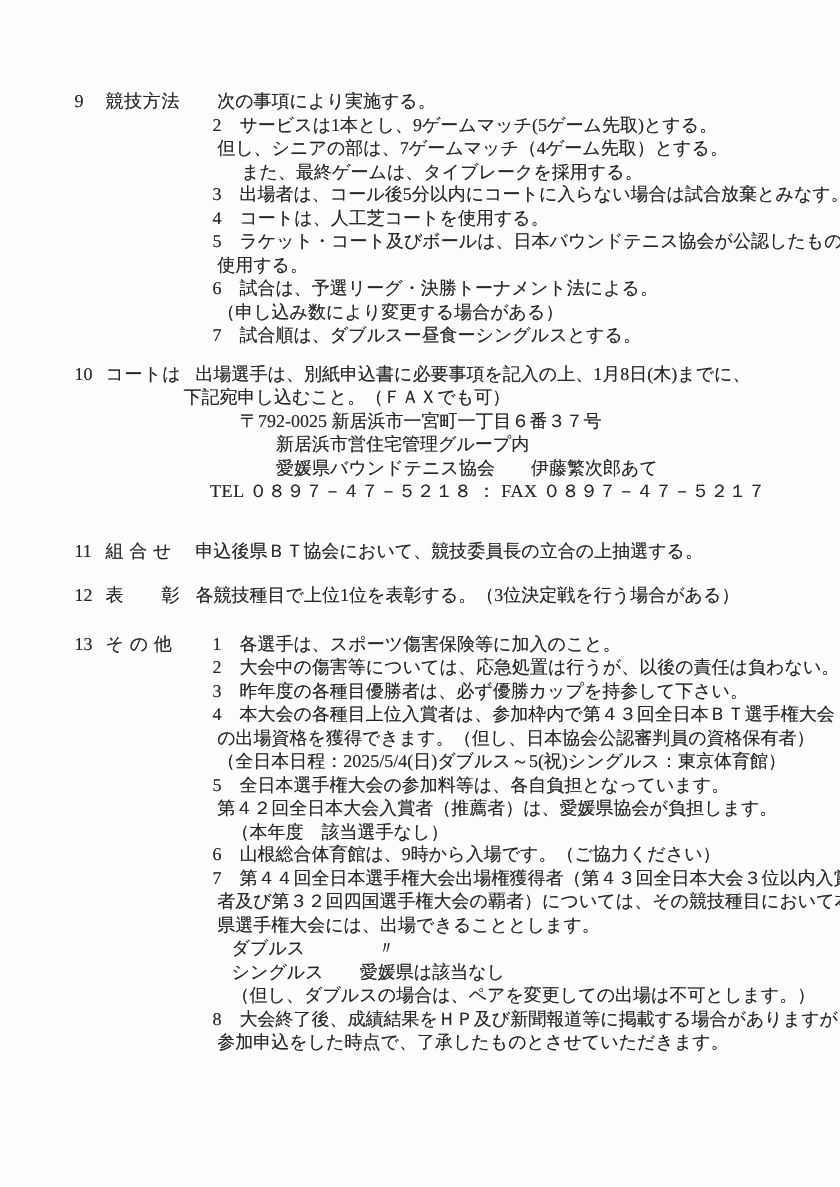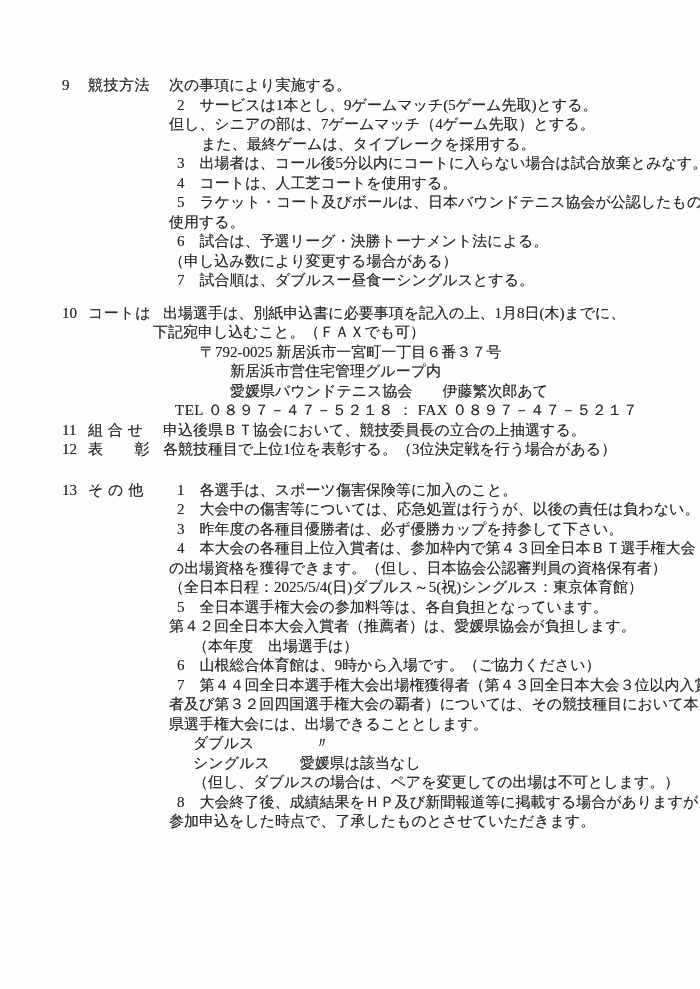--- a/index.html
+++ b/index.html
@@ -22,22 +22,22 @@
     box-sizing: border-box;
     padding: 76px 20px 0 62px;
     text-shadow: 0 0 0.5px rgba(40,40,40,0.55);
   }
   .section {
     display: flex;
     align-items: flex-start;
   }
   
   .s10 { margin-top: 13px; }
-  .s11 { margin-top: 0; }
-  .s12 { margin-top: 0; justify-content: center; }
+  .s11 { margin-top: 30px; }
+  .s12 { margin-top: 18px; justify-content: center; }
   .s13 { margin-top: 21px; }
 
   .sec-head {
     flex: 0 0 91px;
     display: flex;
     white-space: pre;
   }
   .sec-num {
     flex: 0 0 26px;
   }
@@ -49,21 +49,21 @@
     flex: 1 1 auto;
     min-width: 0;
   }
   .line {
     white-space: pre;
   }
   
   .lead  { margin-left: 10px; }
   .flush { margin-left: 0; }
   .item  { margin-left: 24px; }
-  .cont  { margin-left: 16px; }
+  .cont  { margin-left: 28px; }
   .deep  { margin-left: 48px; }
   .sub   { margin-left: 40px; }
   .post  { margin-left: 47px; }
   .addr  { margin-left: 77px; }
   .tel   { margin-left: 22px; letter-spacing: 0.5px; }
 
   .ul {
     text-underline-offset: 3px;
     text-decoration-thickness: 1px;
   }
@@ -116,21 +116,21 @@
         <div class="sec-head"><span class="sec-num">13</span><span class="sec-title">そ の 他</span></div>
         <div class="sec-body">
           <div class="line item"><span>1　各選手は、スポーツ傷害保険等に加入のこと。</span></div>
           <div class="line item"><span>2　大会中の傷害等については、応急処置は行うが、以後の責任は負わない。</span></div>
           <div class="line item"><span>3　昨年度の各種目優勝者は、必ず優勝カップを持参して下さい。</span></div>
           <div class="line item"><span>4　本大会の各種目上位入賞者は、参加枠内で第４３回全日本ＢＴ選手権大会</span></div>
           <div class="line cont"><span>の出場資格を獲得できます。</span><span class="ul">（但し、日本協会公認審判員の資格保有者）</span></div>
           <div class="line cont"><span>（全日本日程：2025/5/4(日)ダブルス～5(祝)シングルス：東京体育館）</span></div>
           <div class="line item"><span>5　全日本選手権大会の参加料等は、各自負担となっています。</span></div>
           <div class="line cont"><span>第４２回全日本大会入賞者（推薦者）は、愛媛県協会が負担します。</span></div>
-          <div class="line sub"><span>（本年度　出場選手は）</span></div>
+          <div class="line sub"><span>（本年度　該当選手なし）</span></div>
           <div class="line item"><span>6　山根総合体育館は、9時から入場です。（ご協力ください）</span></div>
           <div class="line item"><span>7　第４４回全日本選手権大会出場権獲得者（第４３回全日本大会３位以内入賞</span></div>
           <div class="line cont"><span>者及び第３２回四国選手権大会の覇者）については、その競技種目において本</span></div>
           <div class="line cont"><span>県選手権大会には、出場できることとします。</span></div>
           <div class="line sub"><span>ダブルス　　　　〃</span></div>
           <div class="line sub"><span>シングルス　　愛媛県は該当なし</span></div>
           <div class="line sub"><span>（但し、ダブルスの場合は、ペアを変更しての出場は不可とします。）</span></div>
           <div class="line item"><span>8　大会終了後、成績結果をＨＰ及び新聞報道等に掲載する場合がありますが、</span></div>
           <div class="line cont"><span>参加申込をした時点で、了承したものとさせていただきます。</span></div>
         </div>

